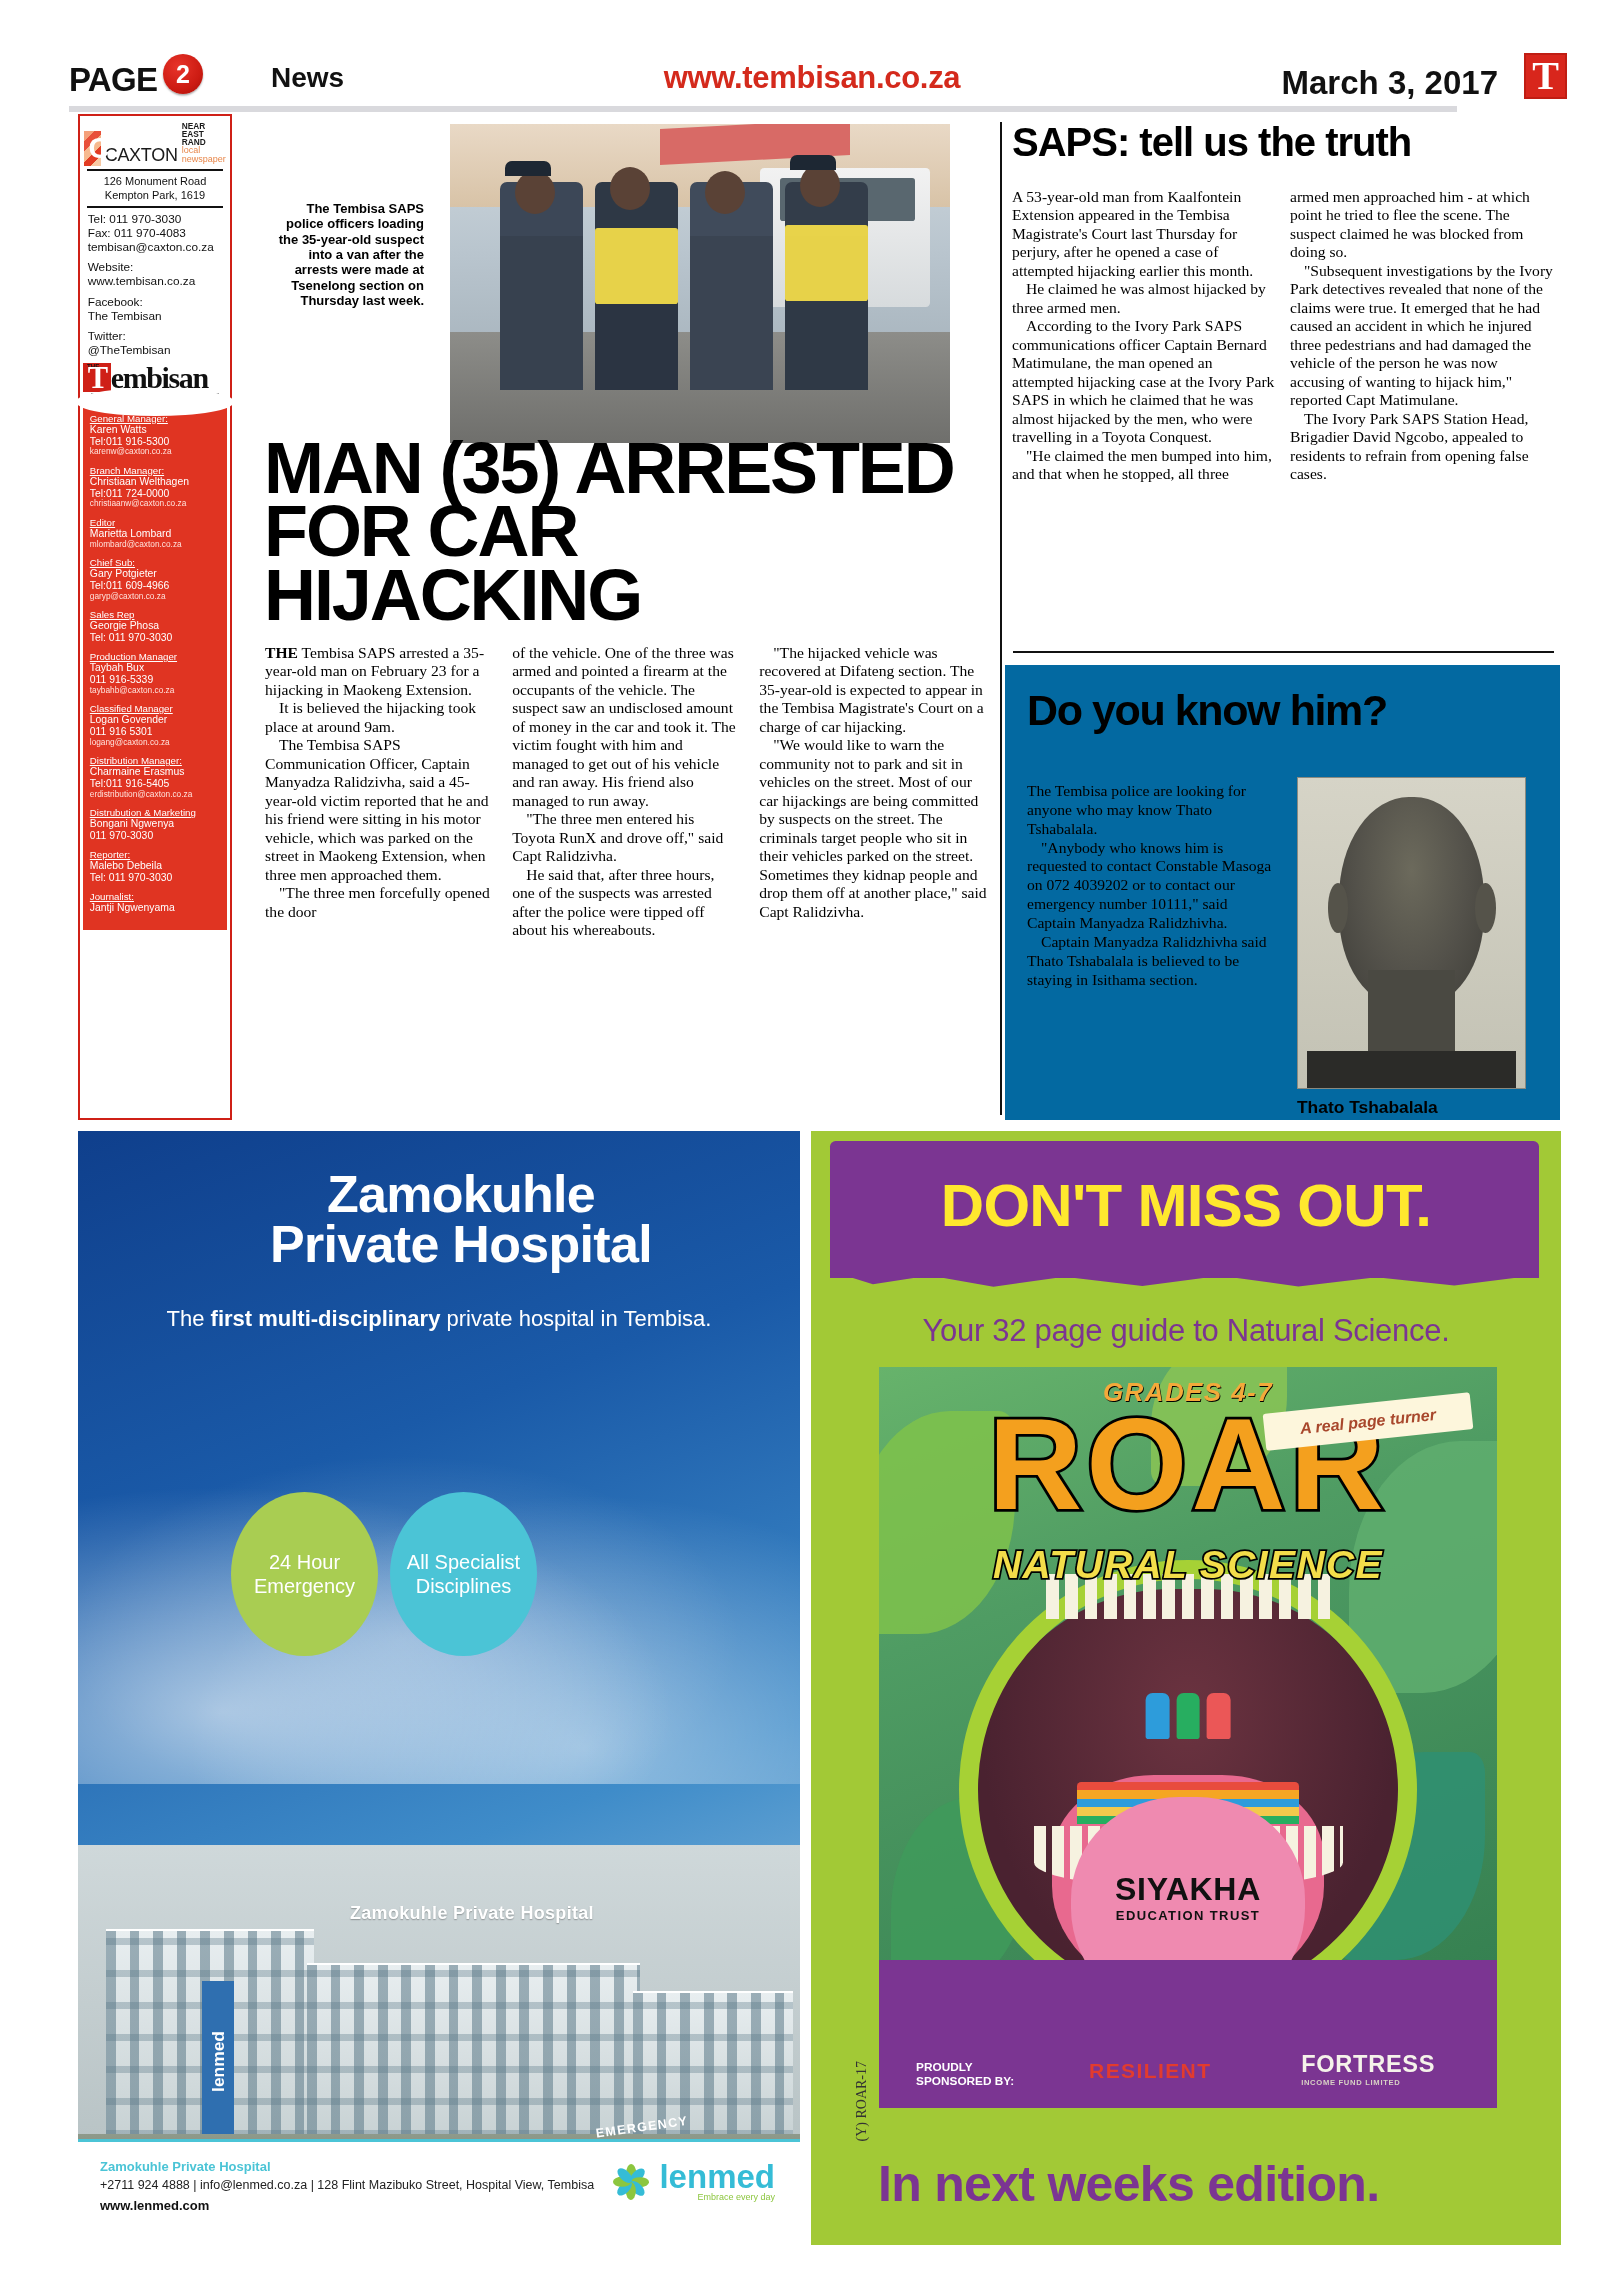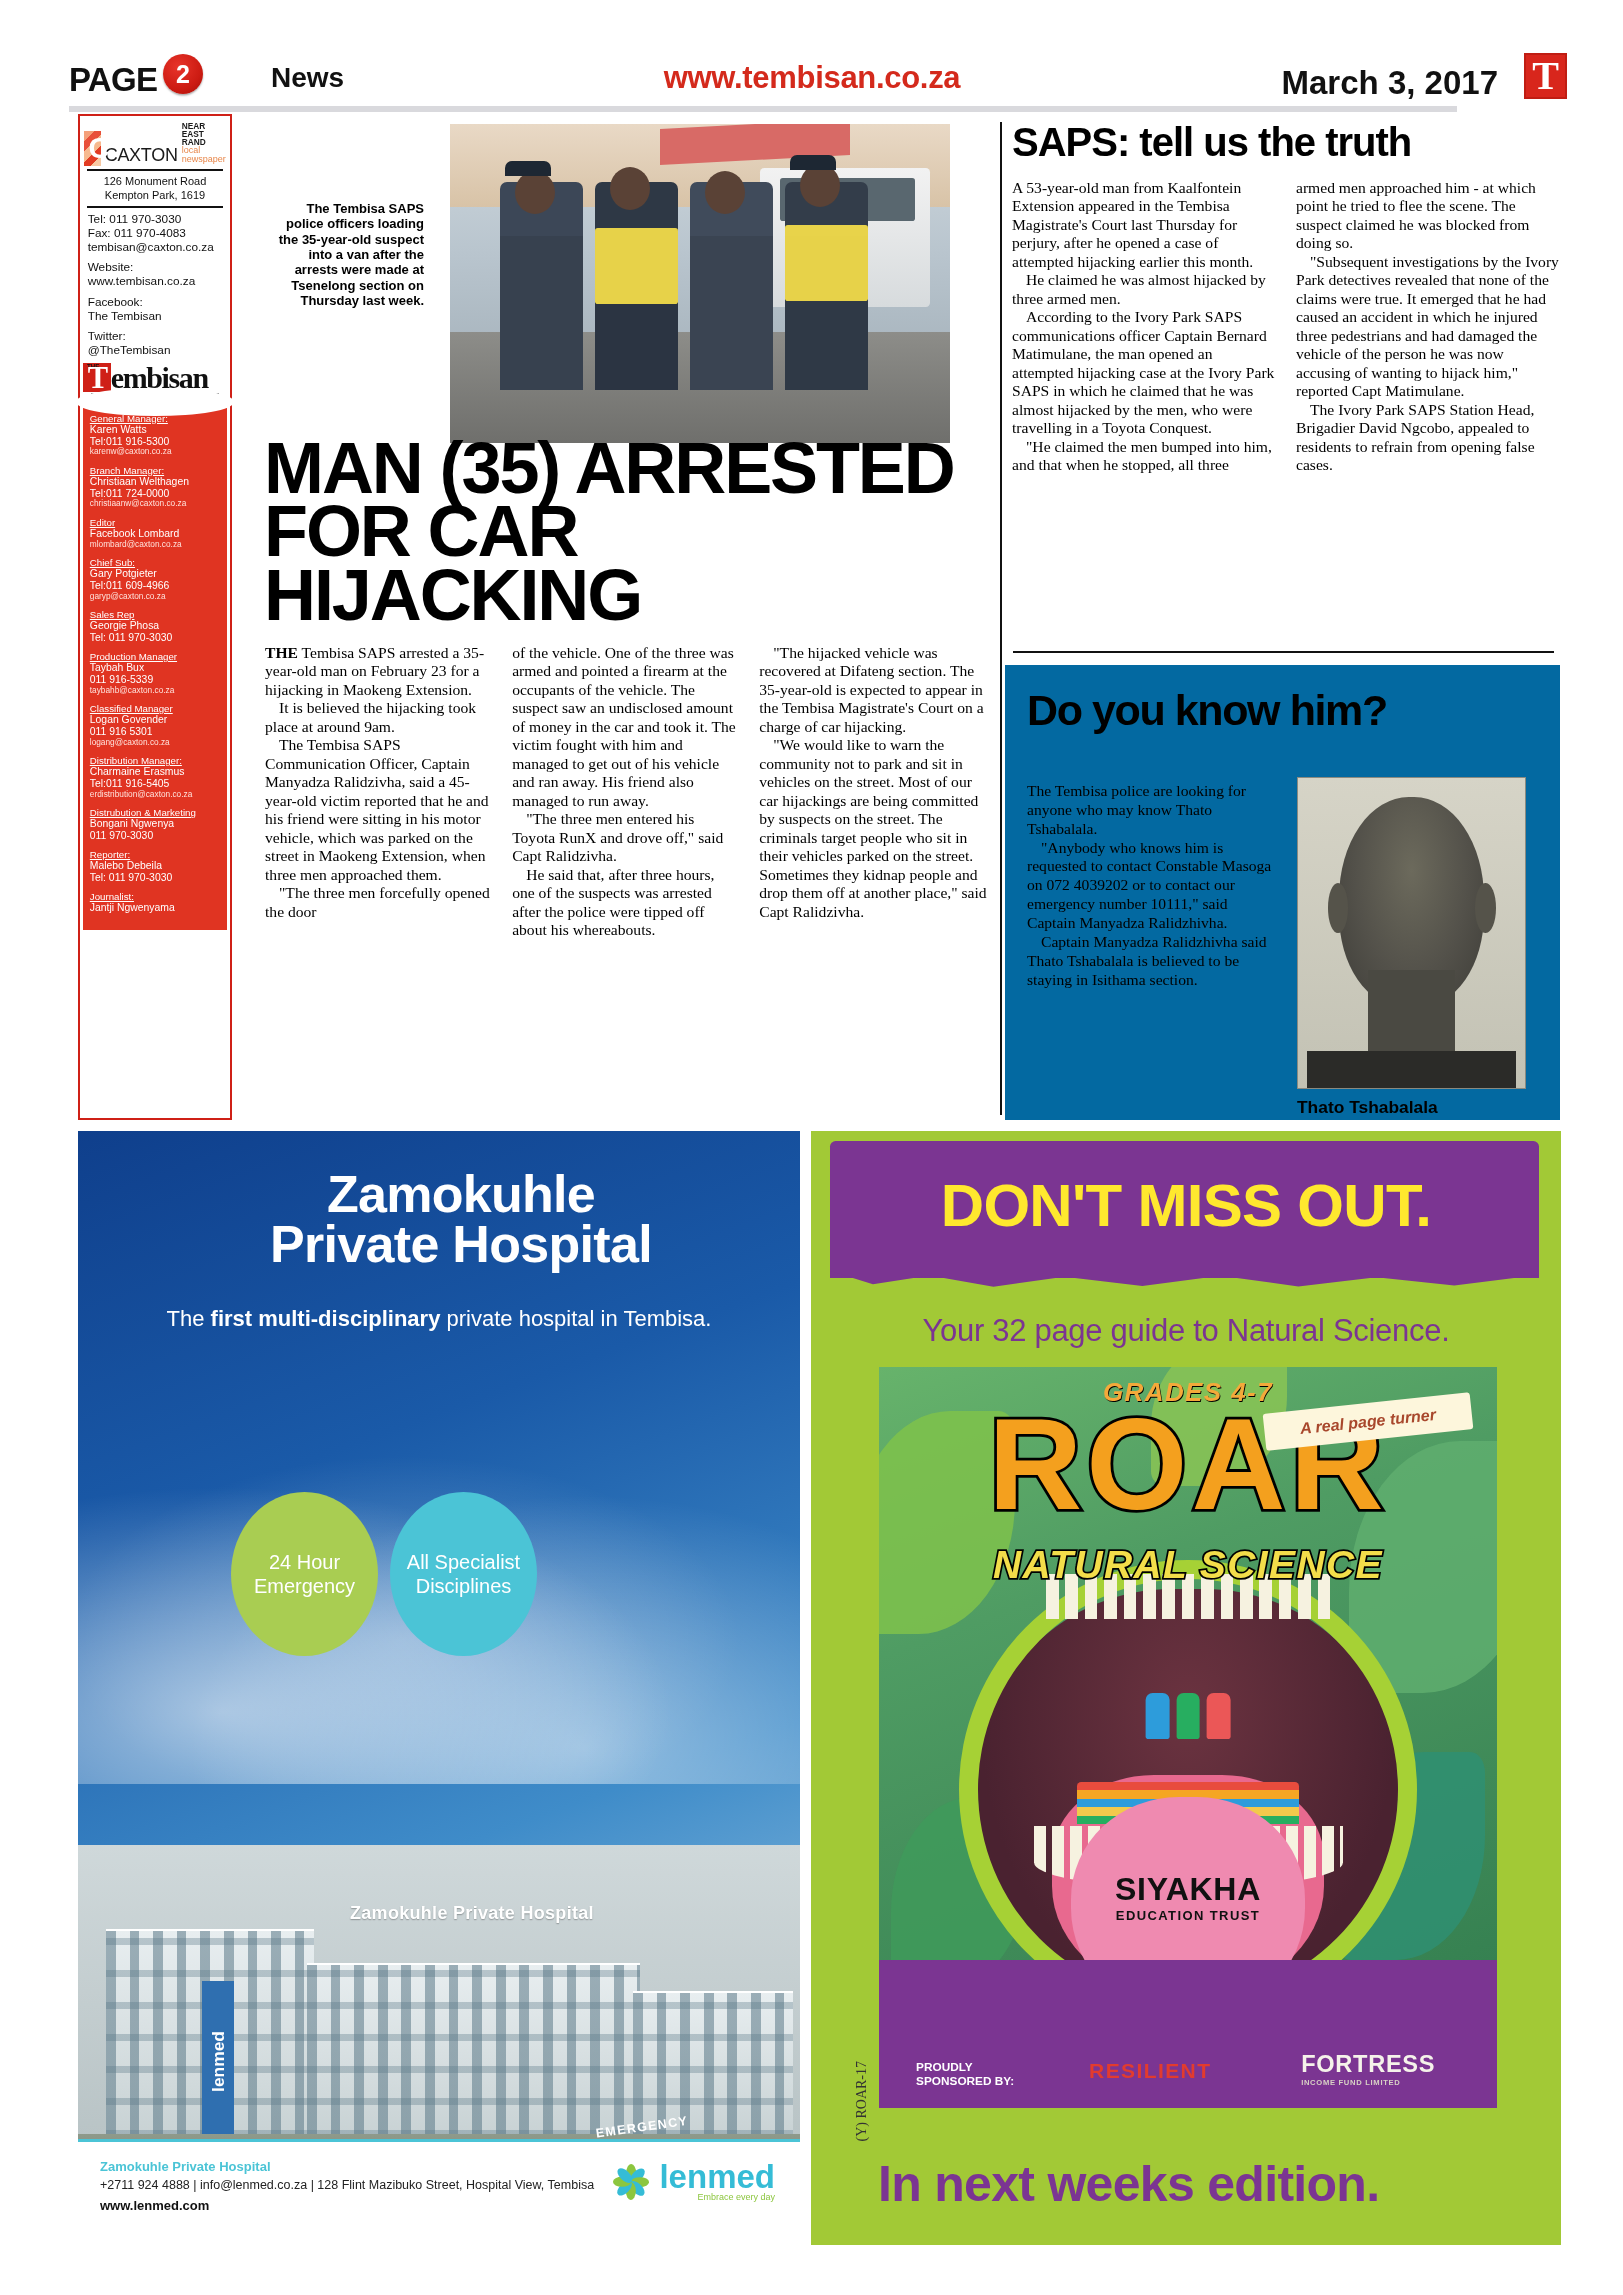--- a/index.html
+++ b/index.html
@@ -197,22 +197,22 @@
     background: #111;
   }
 
   
   .saps-head {
     position: absolute; left: 1012px; top: 122px; width: 548px;
     font-weight: bold; font-size: 40px; line-height: 1.0;
     letter-spacing: -1px; color: #000;
   }
   .saps-cols {
-    position: absolute; left: 1012px; top: 179px; width: 548px;
-    display: flex; gap: 4px; justify-content: space-between;
+    position: absolute; left: 1012px; top: 188px; width: 548px;
+    display: flex; gap: 14px;
   }
   .saps-col { width: 264px; }
   .saps-col p {
     font-family: "Liberation Serif", serif;
     font-size: 15.6px; line-height: 1.185; color: #000; margin: 0;
   }
   .saps-col p.indent { text-indent: 14px; }
 
   
   .dykh {
@@ -549,21 +549,21 @@
       <div class="staff-mail">karenw@caxton.co.za</div>
     </div>
     <div class="staff-item">
       <div class="staff-role">Branch Manager:</div>
       <div class="staff-name">Christiaan Welthagen</div>
       <div class="staff-tel">Tel:011 724-0000</div>
       <div class="staff-mail">christiaanw@caxton.co.za</div>
     </div>
     <div class="staff-item">
       <div class="staff-role">Editor</div>
-      <div class="staff-name">Facebook Lombard</div>
+      <div class="staff-name">Marietta Lombard</div>
       <div class="staff-mail">mlombard@caxton.co.za</div>
     </div>
     <div class="staff-item">
       <div class="staff-role">Chief Sub:</div>
       <div class="staff-name">Gary Potgieter</div>
       <div class="staff-tel">Tel:011 609-4966</div>
       <div class="staff-mail">garyp@caxton.co.za</div>
     </div>
     <div class="staff-item">
       <div class="staff-role">Sales Rep</div>

